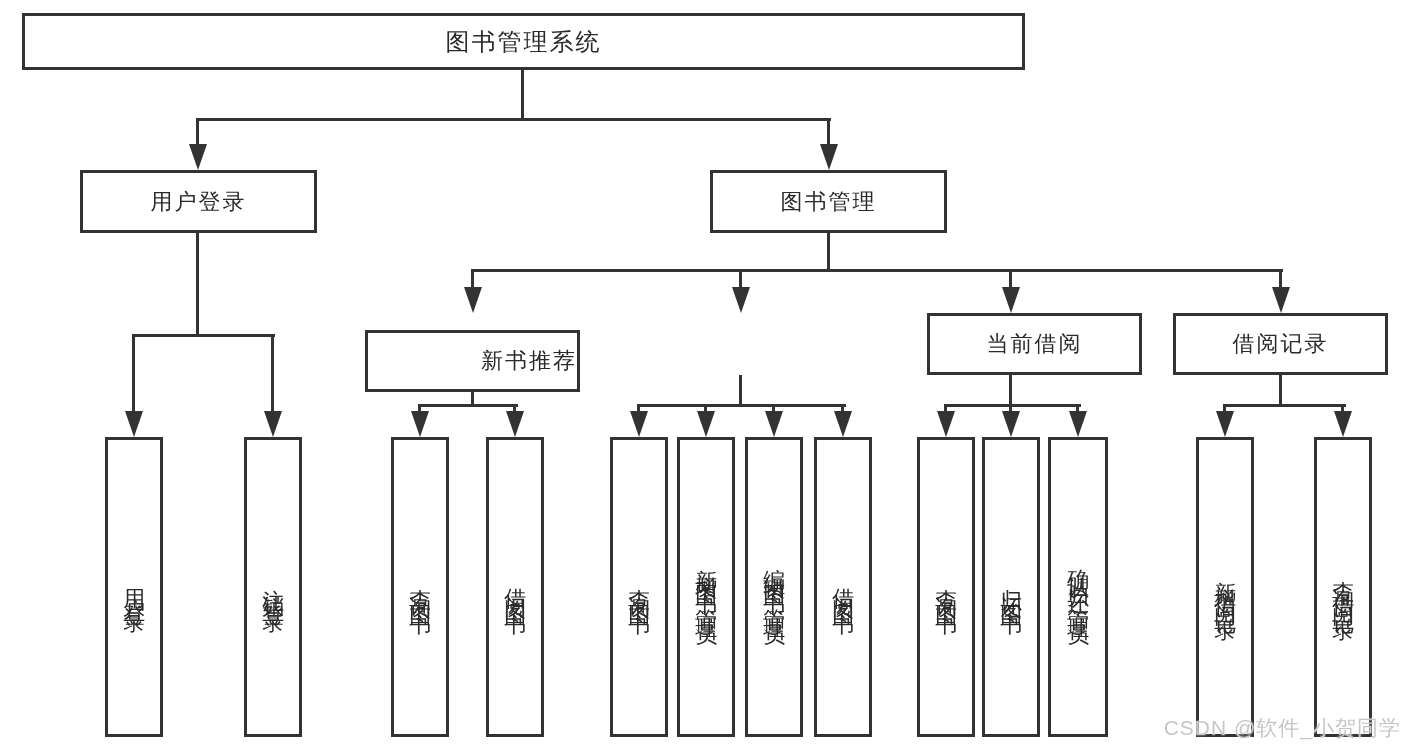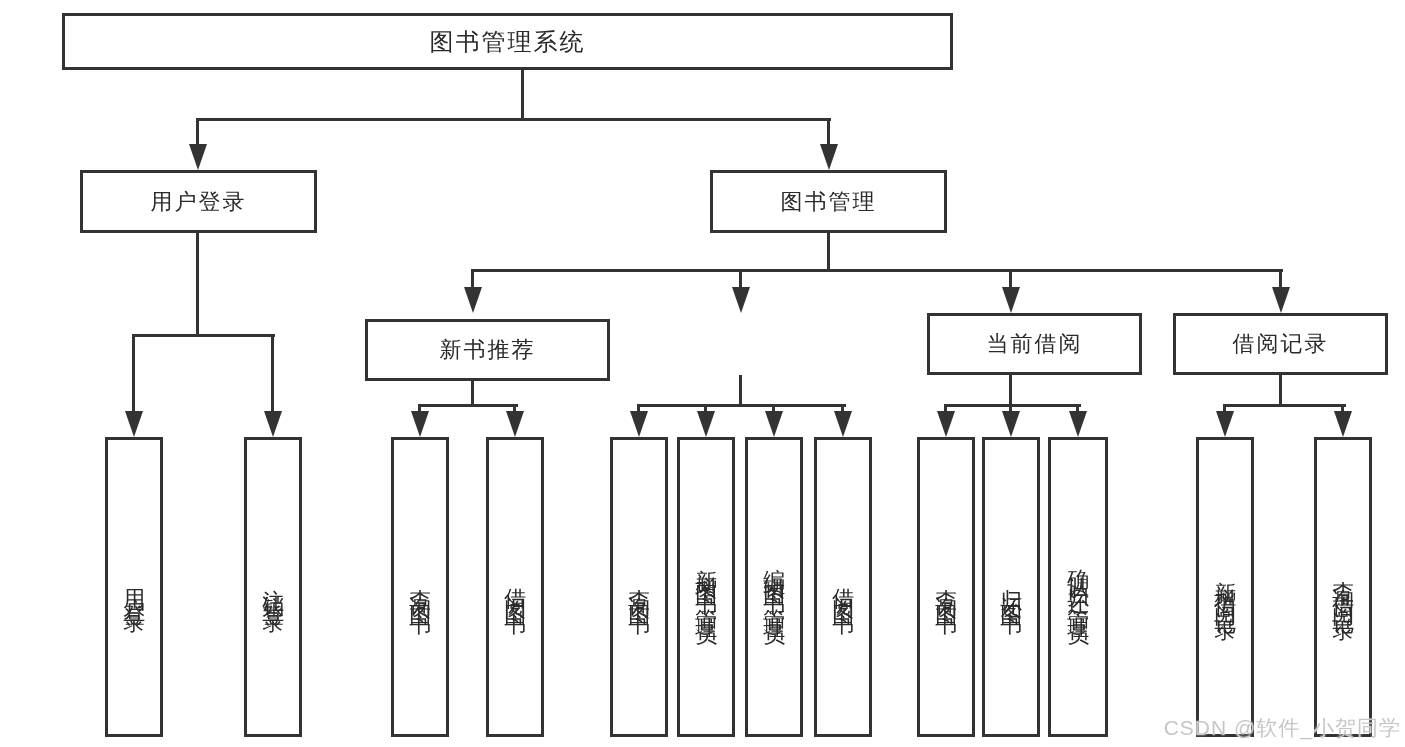--- a/index.html
+++ b/index.html
@@ -110,32 +110,32 @@
   <div class="line" style="left:1076px; top:404px; width:3px; height:12px;"></div>
   <div class="arrow" style="left:1069px; top:411px;"></div>
 
   <div class="line" style="left:1279px; top:375px; width:3px; height:32px;"></div>
   <div class="line" style="left:1223px; top:404px; width:123px; height:3px;"></div>
   <div class="line" style="left:1223px; top:404px; width:3px; height:12px;"></div>
   <div class="arrow" style="left:1216px; top:411px;"></div>
   <div class="line" style="left:1341px; top:404px; width:3px; height:12px;"></div>
   <div class="arrow" style="left:1334px; top:411px;"></div>
 
-  <div class="node hnode root-node" style="left:22px; top:13px; width:891px; height:57px;margin-left:40px;">
+  <div class="node hnode root-node" style="left:22px; top:13px; width:1003px; height:57px;">
     <span>图书管理系统</span>
   </div>
 
   <div class="node hnode" style="left:80px; top:170px; width:237px; height:63px;">
     <span>用户登录</span>
   </div>
   <div class="node hnode" style="left:710px; top:170px; width:237px; height:63px;">
     <span>图书管理</span>
   </div>
 
-  <div class="node hnode" style="left:365px; top:319px; width:245px; height:62px;">
+  <div class="node hnode" style="left:365px; top:330px; width:215px; height:62px;justify-content:flex-end;">
     <span>新书推荐</span>
   </div>
   <div class="node hnode" style="left:927px; top:313px; width:215px; height:62px;justify-content:center;">
     <span>当前借阅</span>
   </div>
   <div class="node hnode" style="left:1173px; top:313px; width:215px; height:62px;">
     <span>借阅记录</span>
   </div>
 
   <div class="node vnode" style="left:105px; top:437px; width:58px; height:300px;">

